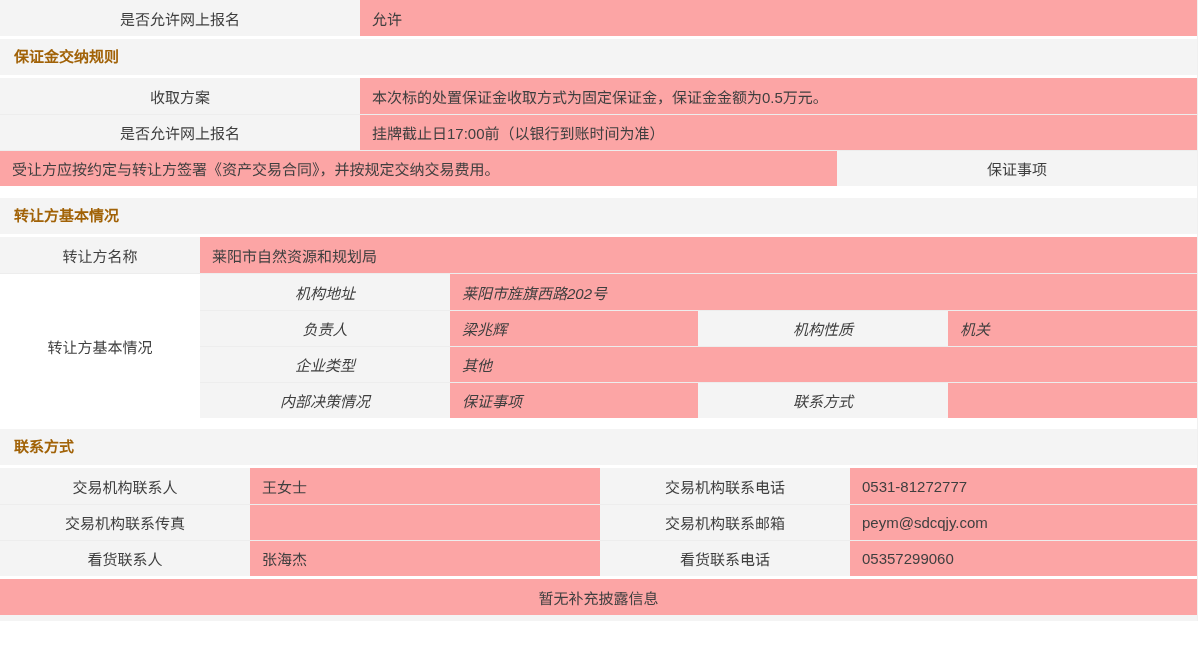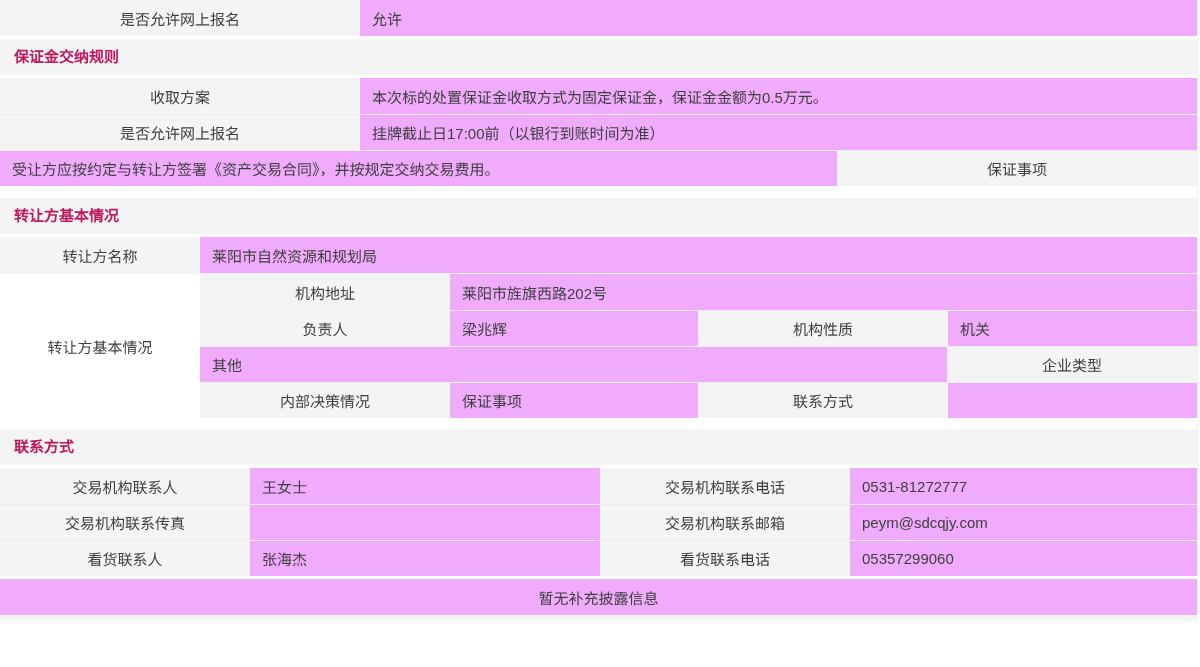--- a/index.html
+++ b/index.html
@@ -8,46 +8,46 @@
     --text:#3f3f3f;
   }
   html,body{margin:0;padding:0;background:#fff;}
   body{
     width:1200px;height:667px;overflow:hidden;
     font-family:"Liberation Sans","DejaVu Sans",sans-serif;
     font-size:15px;color:var(--text);
   }
   .content{width:1197px;border-right:1px solid #f0f0f0;}
   .tbl{width:100%;}
-  .row{display:flex;height:36px;box-sizing:border-box;align-items:stretch;background:#f0abfc;}
+  .row{display:flex;height:36px;box-sizing:border-box;align-items:stretch;background:#fca5a5;}
   .tbl .row + .row,
   .tbl .row + .row-group,
   .nested .row + .row{border-top:1px solid var(--row-border);}
   .cell{display:flex;align-items:center;box-sizing:border-box;overflow:hidden;white-space:nowrap;}
   .label{background:var(--section-bg);justify-content:center;text-align:center;flex:none;}
   .value{padding:12px 12px;flex:1;}
   .vfix{flex:none;}
   .w360{width:360px;}
   .w250{width:250px;}
   .w200{width:200px;}
   .v248{width:248px;}
   .v350{width:350px;}
   .section-strip{
     height:36px;line-height:36px;background:var(--section-bg);
-    font-weight:bold;padding-left:14px;box-sizing:border-box;color:#be185d;
+    font-weight:bold;padding-left:14px;box-sizing:border-box;color:#a16207;
   }
   .mt3{margin-top:3px;}
   .mt11{margin-top:11px;}
   .mt12{margin-top:12px;}
   .row-group{display:flex;box-sizing:border-box;}
   .outer-cell{
     width:200px;flex:none;background:#fff;
     display:flex;align-items:center;justify-content:center;text-align:center;
   }
-  .nested{flex:1;min-width:0;}
+  .nested{flex:1;min-width:0;font-style:italic;}
   .center-row{justify-content:center;}
   .center-cell{justify-content:center;padding:0;flex:1;}
   .bottom-bar{height:6px;background:var(--section-bg);}
 </style>
 </head>
 <body>
 
 <div class="content">
 
   <div class="tbl">
@@ -90,22 +90,22 @@
           <div class="cell label w250">机构地址</div>
           <div class="cell value">莱阳市旌旗西路202号</div>
         </div>
         <div class="row">
           <div class="cell label w250">负责人</div>
           <div class="cell value vfix v248">梁兆辉</div>
           <div class="cell label w250">机构性质</div>
           <div class="cell value">机关</div>
         </div>
         <div class="row">
+          <div class="cell label w250">企业类型</div>
           <div class="cell value">其他</div>
-          <div class="cell label w250">企业类型</div>
         </div>
         <div class="row">
           <div class="cell label w250">内部决策情况</div>
           <div class="cell value vfix v248">保证事项</div>
           <div class="cell label w250">联系方式</div>
           <div class="cell value"></div>
         </div>
       </div>
     </div>
   </div>

